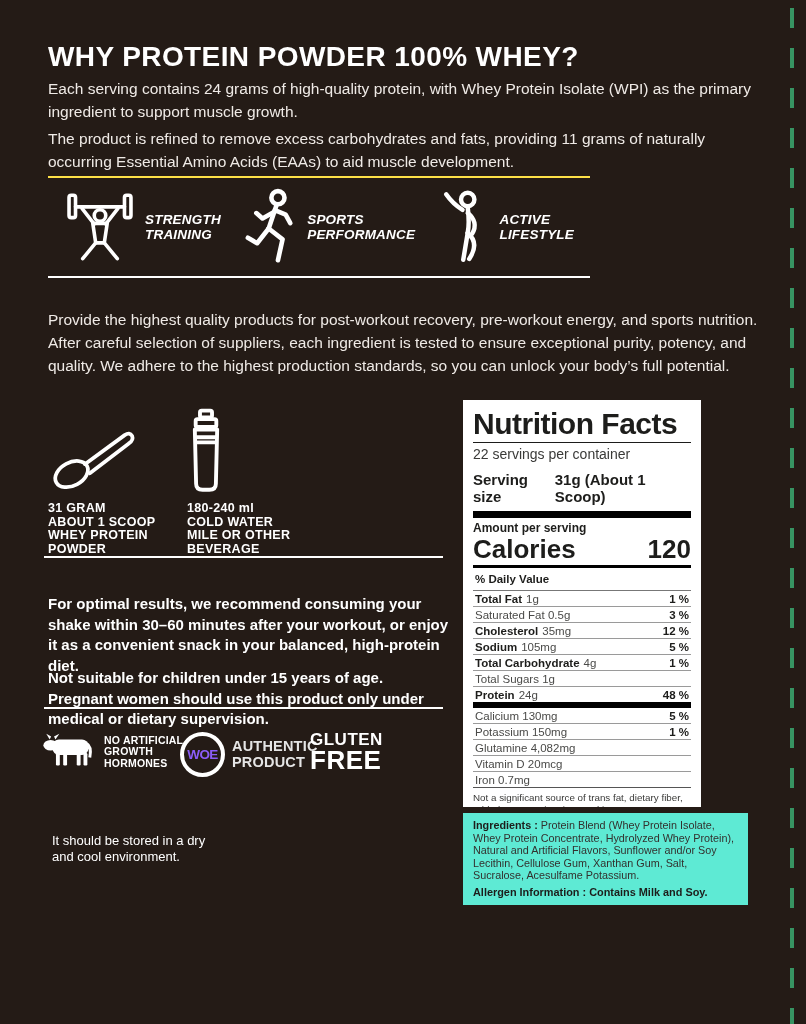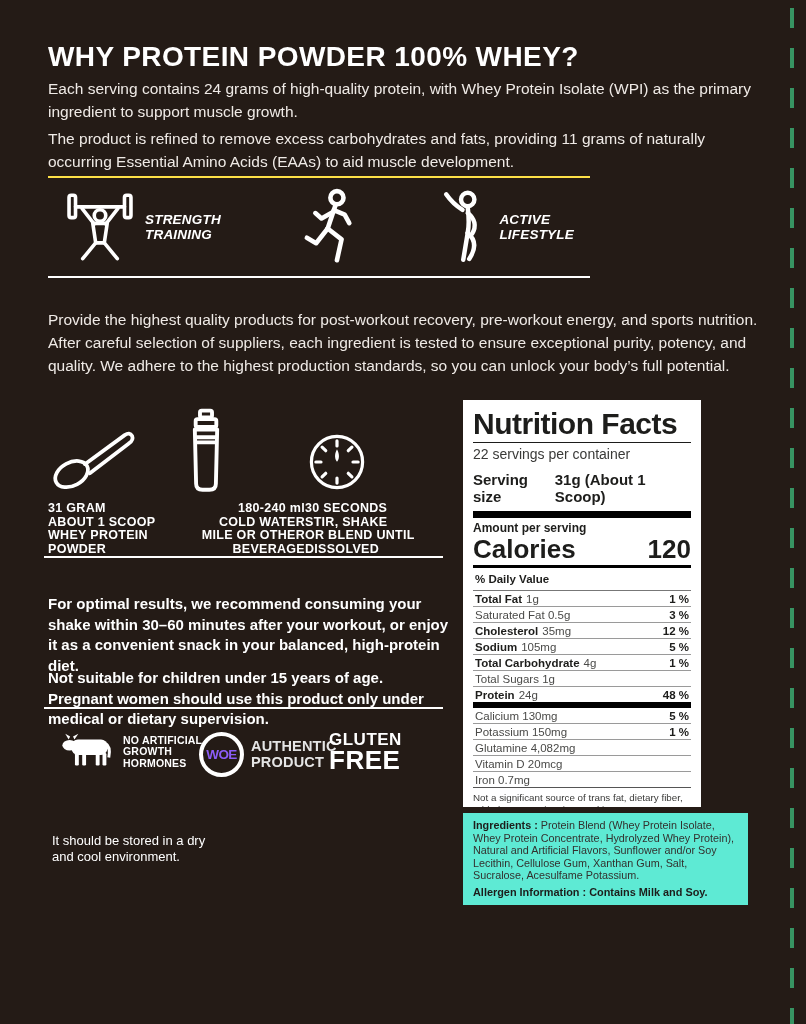--- a/index.html
+++ b/index.html
@@ -34,35 +34,35 @@
   }
   .benefit{display:flex;align-items:center;gap:9px;}
   .benefit-label{font-style:italic;font-weight:bold;font-size:13.5px;line-height:15.5px;white-space:pre-line;color:#fff;letter-spacing:.2px;}
   .benefit svg{stroke:#fff;fill:none;stroke-linecap:round;stroke-linejoin:round;}
 
   .quality{position:absolute;left:48px;top:292px;width:710px;}
 
   
   .usage{position:absolute;left:48px;top:404px;width:402px;display:flex;}
   .step{display:flex;flex-direction:column;}
-  .step1{width:139px;}.step2{width:118px;text-align:right;}.step3{width:145px;}
+  .step1{width:139px;}.step2{width:118px;}.step3{width:145px;}
   .iconbox{height:90px;display:flex;align-items:flex-end;}
   .caption{font-weight:bold;font-size:12.5px;line-height:13.5px;white-space:pre-line;margin-top:8px;letter-spacing:.3px;color:#fff;}
   .usage svg{stroke:#fff;fill:none;stroke-linecap:round;stroke-linejoin:round;}
 
   .rule{position:absolute;height:2px;background:#fff;}
   .rule-a{left:44px;top:556px;width:399px;}
   .rule-b{left:44px;top:707px;width:399px;}
 
   .advice{font-weight:bold;font-size:15px;line-height:20.5px;color:#fff;}
   .optimal{position:absolute;left:48px;top:579px;width:404px;}
   .warning{position:absolute;left:48px;top:653px;width:404px;}
 
   
-  .badges{position:absolute;left:59px;top:730px;width:360px;height:52px;}
+  .badges{position:absolute;left:40px;top:730px;width:360px;height:52px;}
   .badge-hormones{position:absolute;left:0;top:2px;display:flex;align-items:center;gap:6px;}
   .badge-small-label{font-weight:bold;font-size:10.5px;line-height:11.5px;white-space:pre-line;color:#fff;letter-spacing:.2px;}
   .badge-authentic{position:absolute;left:140px;top:2px;display:flex;align-items:center;gap:7px;}
   .woe{width:37px;height:37px;border:4px solid #fff;border-radius:50%;display:flex;align-items:center;justify-content:center;
        font-weight:bold;font-size:13.5px;letter-spacing:-.6px;color:#8b5cf6;}
   .badge-mid-label{font-weight:bold;font-size:14.5px;line-height:15.5px;white-space:pre-line;color:#e5e5e5;letter-spacing:.2px;}
   .badge-gluten{position:absolute;left:270px;top:1px;color:#fff;font-weight:bold;}
   .gluten-1{font-size:17px;line-height:17px;letter-spacing:.5px;}
   .gluten-2{font-size:26px;line-height:24px;letter-spacing:.5px;}
 
@@ -131,20 +131,22 @@
     </div>
     <div class="benefit">
       <svg width="54" height="82" viewBox="0 0 70 100" stroke-width="6">
         <circle cx="44" cy="12" r="8.5"></circle>
         <path d="M42,22 L32,52"></path>
         <path d="M40,28 L54,34 L60,45"></path>
         <path d="M40,30 L24,39 L16,32"></path>
         <path d="M32,52 L50,66 L44,93"></path>
         <path d="M32,52 L17,71 L5,64"></path>
       </svg>
+      <span class="benefit-label">SPORTS
+PERFORMANCE</span>
     </div>
     <div class="benefit">
       <svg width="52" height="82" viewBox="0 0 70 100" stroke-width="6">
         <circle cx="40" cy="13" r="9"></circle>
         <path d="M33,27 Q20,19 11,6"></path>
         <path d="M40,23 C42,40 42,48 40,58"></path>
         <path d="M40,31 C50,39 52,49 46,59"></path>
         <path d="M40,58 L34,94"></path>
         <path d="M40,58 C52,68 50,81 42,93"></path>
       </svg>
@@ -175,40 +177,20 @@
           <rect x="10" y="13" width="24" height="9" rx="2"></rect>
           <path d="M9,25 H35 L33.5,88 Q33.5,95 26,95 H18 Q10.5,95 10.5,88 Z"></path>
           <line x1="11" y1="34" x2="33" y2="34"></line>
           <line x1="11" y1="40" x2="33" y2="40"></line>
         </svg>
       </div>
       <div class="caption">180-240 ml
 COLD WATER
 MILE OR OTHER
 BEVERAGE</div>
-    </div>
-    <div class="step step3">
-      <div class="iconbox">
-        <svg width="64" height="64" viewBox="0 0 100 100" stroke-width="5">
-          <circle cx="50" cy="50" r="40"></circle>
-          <line x1="50" y1="17" x2="50" y2="25"></line>
-          <line x1="73.3" y1="26.7" x2="67.6" y2="32.4"></line>
-          <line x1="83" y1="50" x2="75" y2="50"></line>
-          <line x1="73.3" y1="73.3" x2="67.6" y2="67.6"></line>
-          <line x1="50" y1="83" x2="50" y2="75"></line>
-          <line x1="26.7" y1="73.3" x2="32.4" y2="67.6"></line>
-          <line x1="17" y1="50" x2="25" y2="50"></line>
-          <line x1="26.7" y1="26.7" x2="32.4" y2="32.4"></line>
-          <path d="M50,30 C54.5,38 53.5,46 50,49.5 C46.5,46 45.5,38 50,30 Z" fill="#fff" stroke="none"></path>
-        </svg>
-      </div>
-      <div class="caption">30 SECONDS
-STIR, SHAKE
-OR BLEND UNTIL
-DISSOLVED</div>
     </div>
   </div>
 
   <div class="rule rule-a"></div>
 
   <p class="advice optimal">For optimal results, we recommend consuming your shake within 30–60 minutes after your workout, or enjoy it as a convenient snack in your balanced, high-protein diet.</p>
   <p class="advice warning">Not suitable for children under 15 years of age. Pregnant women should use this product only under medical or dietary supervision.</p>
 
   <div class="rule rule-b"></div>
 

